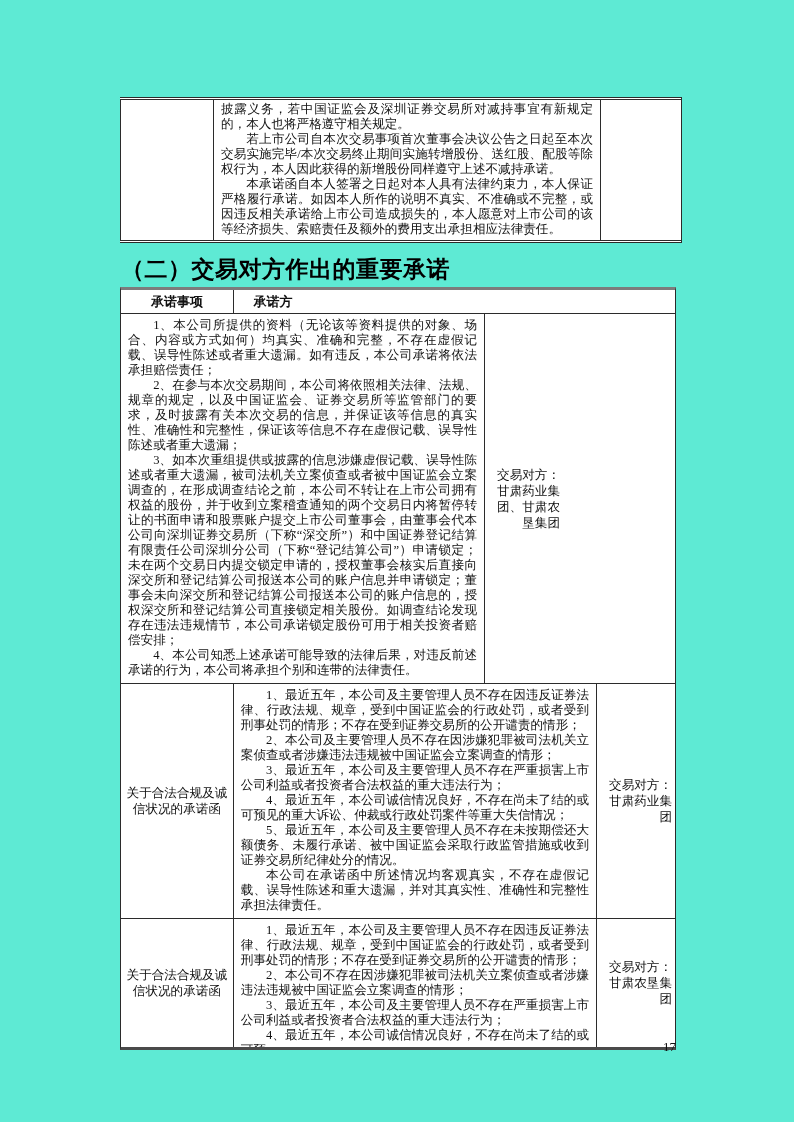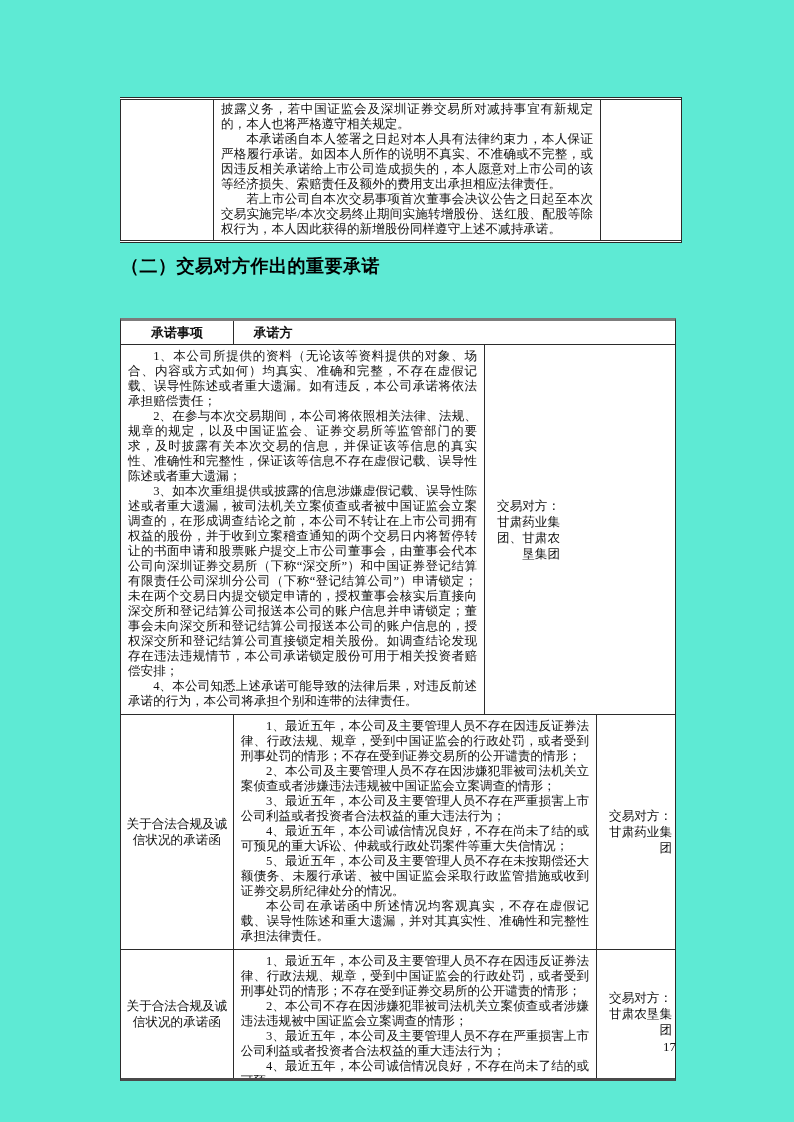--- a/index.html
+++ b/index.html
@@ -23,26 +23,26 @@
   .doc-text p {
     margin:0; font-size:12.6px; line-height:15px;
     text-align:justify; text-indent:2em; word-break:break-all;
   }
   .doc-text p.no-indent { text-indent:0; }
 
   
   .heading {
     position:absolute; left:121px; top:254px; margin:0;
     font-family:"Liberation Sans","DejaVu Sans",sans-serif;
-    font-weight:bold; font-size:18px; color:#000; letter-spacing:0.5px;
+    font-weight:bold; font-size:23px; color:#000; letter-spacing:0.5px;
   }
 
   
   .ctable {
-    position:absolute; left:120px; top:318px; width:556px;
+    position:absolute; left:120px; top:287px; width:556px;
     border-top:3px solid #7c7c7c; border-bottom:3px solid #4a4a4a;
     border-left:1px solid #2b2b2b; border-right:1px solid #2b2b2b;
     box-sizing:border-box; background:#fff;
   }
   .thead { display:flex; border-bottom:1px solid #2b2b2b; height:23px; }
   .th {
     display:flex; align-items:center; justify-content:center;
     font-weight:bold; font-size:13px; box-sizing:border-box;
   }
   .trow { display:flex; border-bottom:1px solid #2b2b2b; }
@@ -74,22 +74,22 @@
 </style>
 </head>
 <body>
 
 <div class="page">
 
   <div class="cont-table">
     <div class="cont-col-item"></div>
     <div class="cont-col-text doc-text">
       <p class="no-indent">披露义务，若中国证监会及深圳证券交易所对减持事宜有新规定的，本人也将严格遵守相关规定。</p>
+      <p>若上市公司自本次交易事项首次董事会决议公告之日起至本次交易实施完毕/本次交易终止期间实施转增股份、送红股、配股等除权行为，本人因此获得的新增股份同样遵守上述不减持承诺。</p>
       <p>本承诺函自本人签署之日起对本人具有法律约束力，本人保证严格履行承诺。如因本人所作的说明不真实、不准确或不完整，或因违反相关承诺给上市公司造成损失的，本人愿意对上市公司的该等经济损失、索赔责任及额外的费用支出承担相应法律责任。</p>
-      <p>若上市公司自本次交易事项首次董事会决议公告之日起至本次交易实施完毕/本次交易终止期间实施转增股份、送红股、配股等除权行为，本人因此获得的新增股份同样遵守上述不减持承诺。</p>
     </div>
     <div class="cont-col-party"></div>
   </div>
 
   <h2 class="heading">（二）交易对方作出的重要承诺</h2>
 
   <div class="ctable">
 
     <div class="thead">
       <div class="th col1">承诺事项</div>

